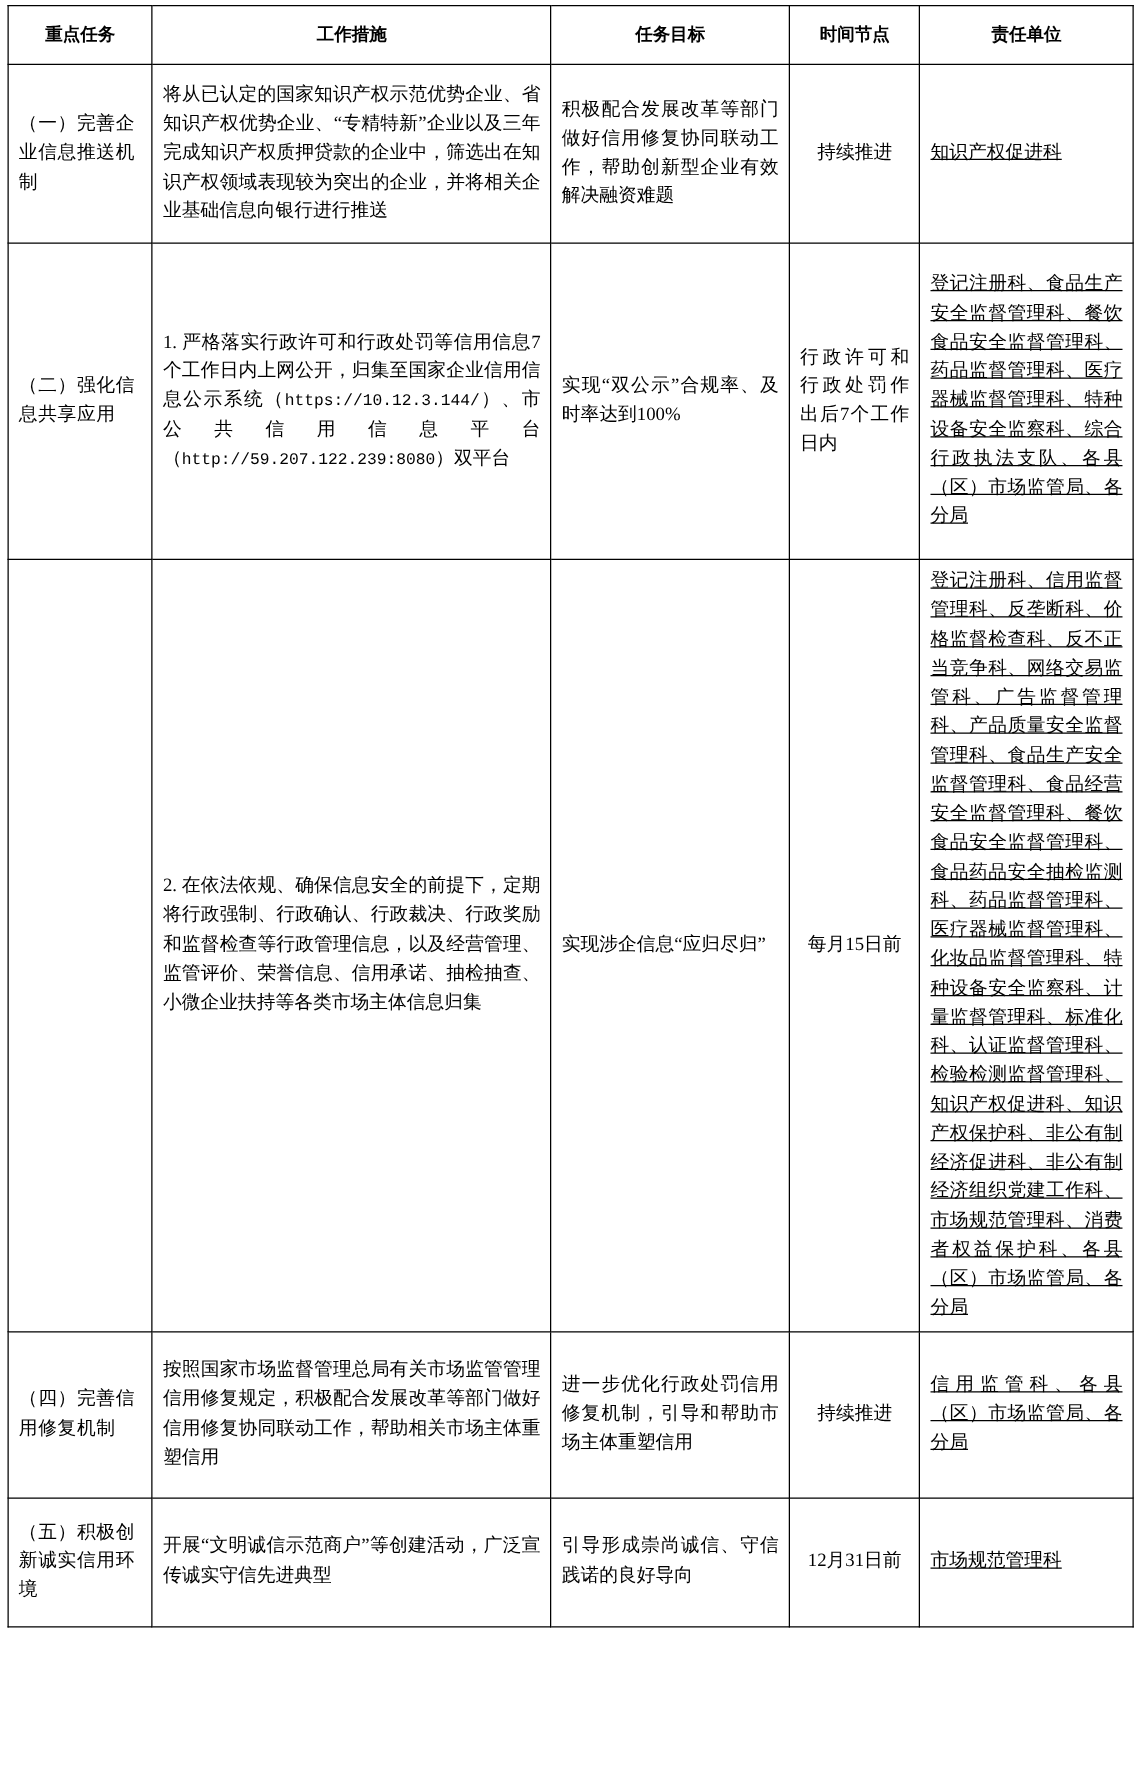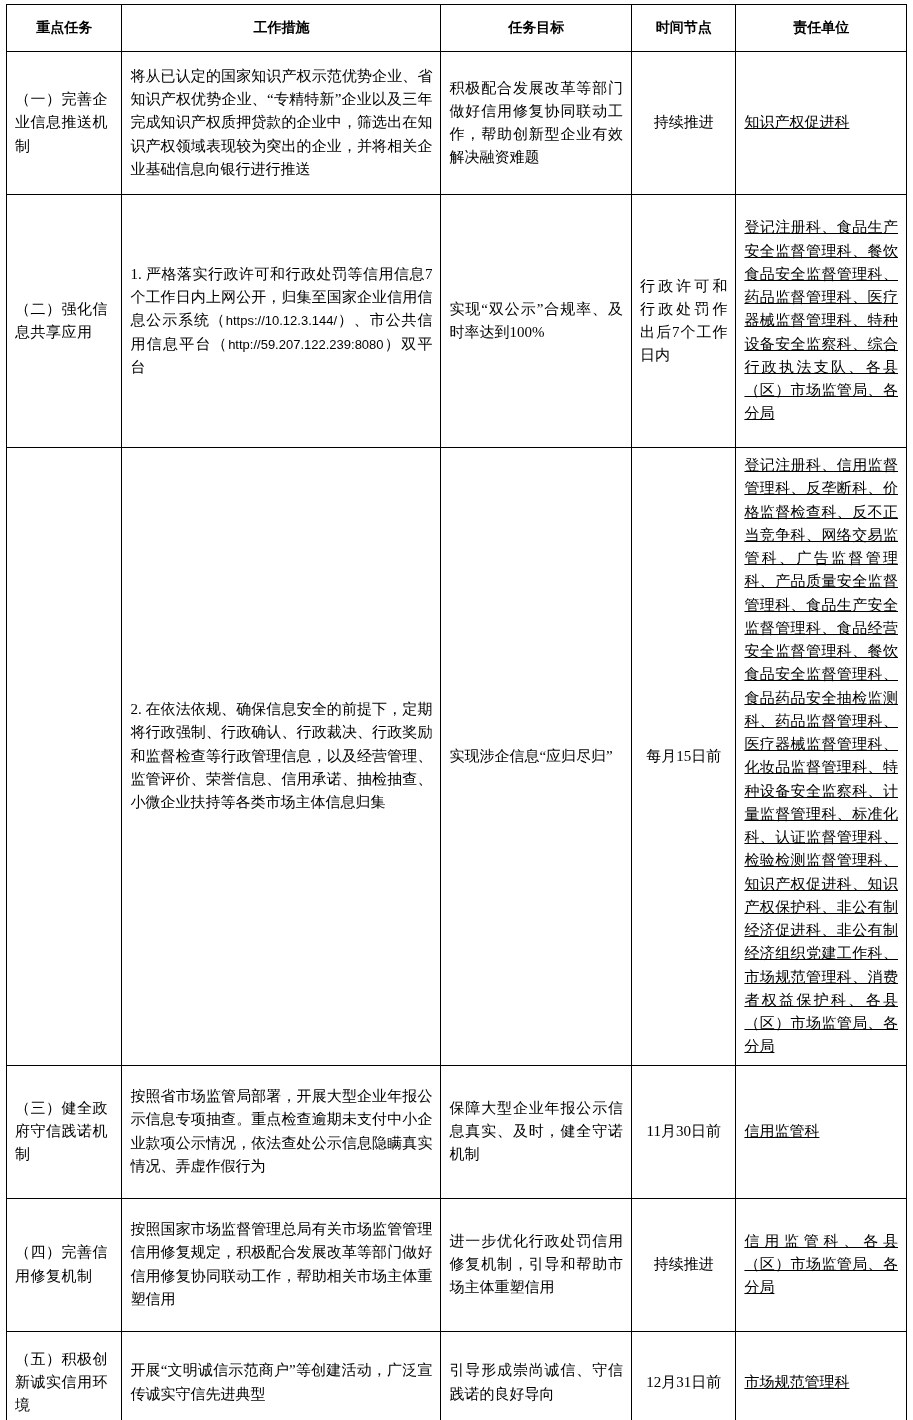--- a/index.html
+++ b/index.html
@@ -69,21 +69,21 @@
     text-align: justify;
     text-justify: inter-ideograph;
   }
   td.unit-cell {
     text-align: justify;
     text-justify: inter-ideograph;
     line-height: 1.9;
     text-decoration: underline;
   }
   .mono {
-    font-family: Liberation Sans, sans-serif;
+    font-family: Liberation Mono, monospace;
     font-size: 13px;
   }
   
   tr.row-1 td { height: 130px; }
   tr.row-2 td { height: 240px; }
   tr.row-3 td { height: 560px; }
   tr.row-4 td { height: 120px; }
   tr.row-5 td { height: 120px; }
   tr.row-6 td { height: 90px; }
 </style>
@@ -126,27 +126,20 @@
       </tr>
 
       <tr class="row-3">
         <td class="task-cell"></td>
         <td class="measure-cell">2. 在依法依规、确保信息安全的前提下，定期将行政强制、行政确认、行政裁决、行政奖励和监督检查等行政管理信息，以及经营管理、监管评价、荣誉信息、信用承诺、抽检抽查、小微企业扶持等各类市场主体信息归集</td>
         <td class="goal-cell">实现涉企信息“应归尽归”</td>
         <td class="time-cell">每月15日前</td>
         <td class="unit-cell">登记注册科、信用监督管理科、反垄断科、价格监督检查科、反不正当竞争科、网络交易监管科、广告监督管理科、产品质量安全监督管理科、食品生产安全监督管理科、食品经营安全监督管理科、餐饮食品安全监督管理科、食品药品安全抽检监测科、药品监督管理科、医疗器械监督管理科、化妆品监督管理科、特种设备安全监察科、计量监督管理科、标准化科、认证监督管理科、检验检测监督管理科、知识产权促进科、知识产权保护科、非公有制经济促进科、非公有制经济组织党建工作科、市场规范管理科、消费者权益保护科、各县（区）市场监管局、各分局</td>
       </tr>
 
-      <tr class="row-4">
-        <td class="task-cell">（三）健全政府守信践诺机制</td>
-        <td class="measure-cell">按照省市场监管局部署，开展大型企业年报公示信息专项抽查。重点检查逾期未支付中小企业款项公示情况，依法查处公示信息隐瞒真实情况、弄虚作假行为</td>
-        <td class="goal-cell">保障大型企业年报公示信息真实、及时，健全守诺机制</td>
-        <td class="time-cell">11月30日前</td>
-        <td class="unit-cell">信用监管科</td>
-      </tr>
 
       <tr class="row-5">
         <td class="task-cell">（四）完善信用修复机制</td>
         <td class="measure-cell">按照国家市场监督管理总局有关市场监管管理信用修复规定，积极配合发展改革等部门做好信用修复协同联动工作，帮助相关市场主体重塑信用</td>
         <td class="goal-cell">进一步优化行政处罚信用修复机制，引导和帮助市场主体重塑信用</td>
         <td class="time-cell">持续推进</td>
         <td class="unit-cell">信用监管科、各县（区）市场监管局、各分局</td>
       </tr>
 
       <tr class="row-6">

